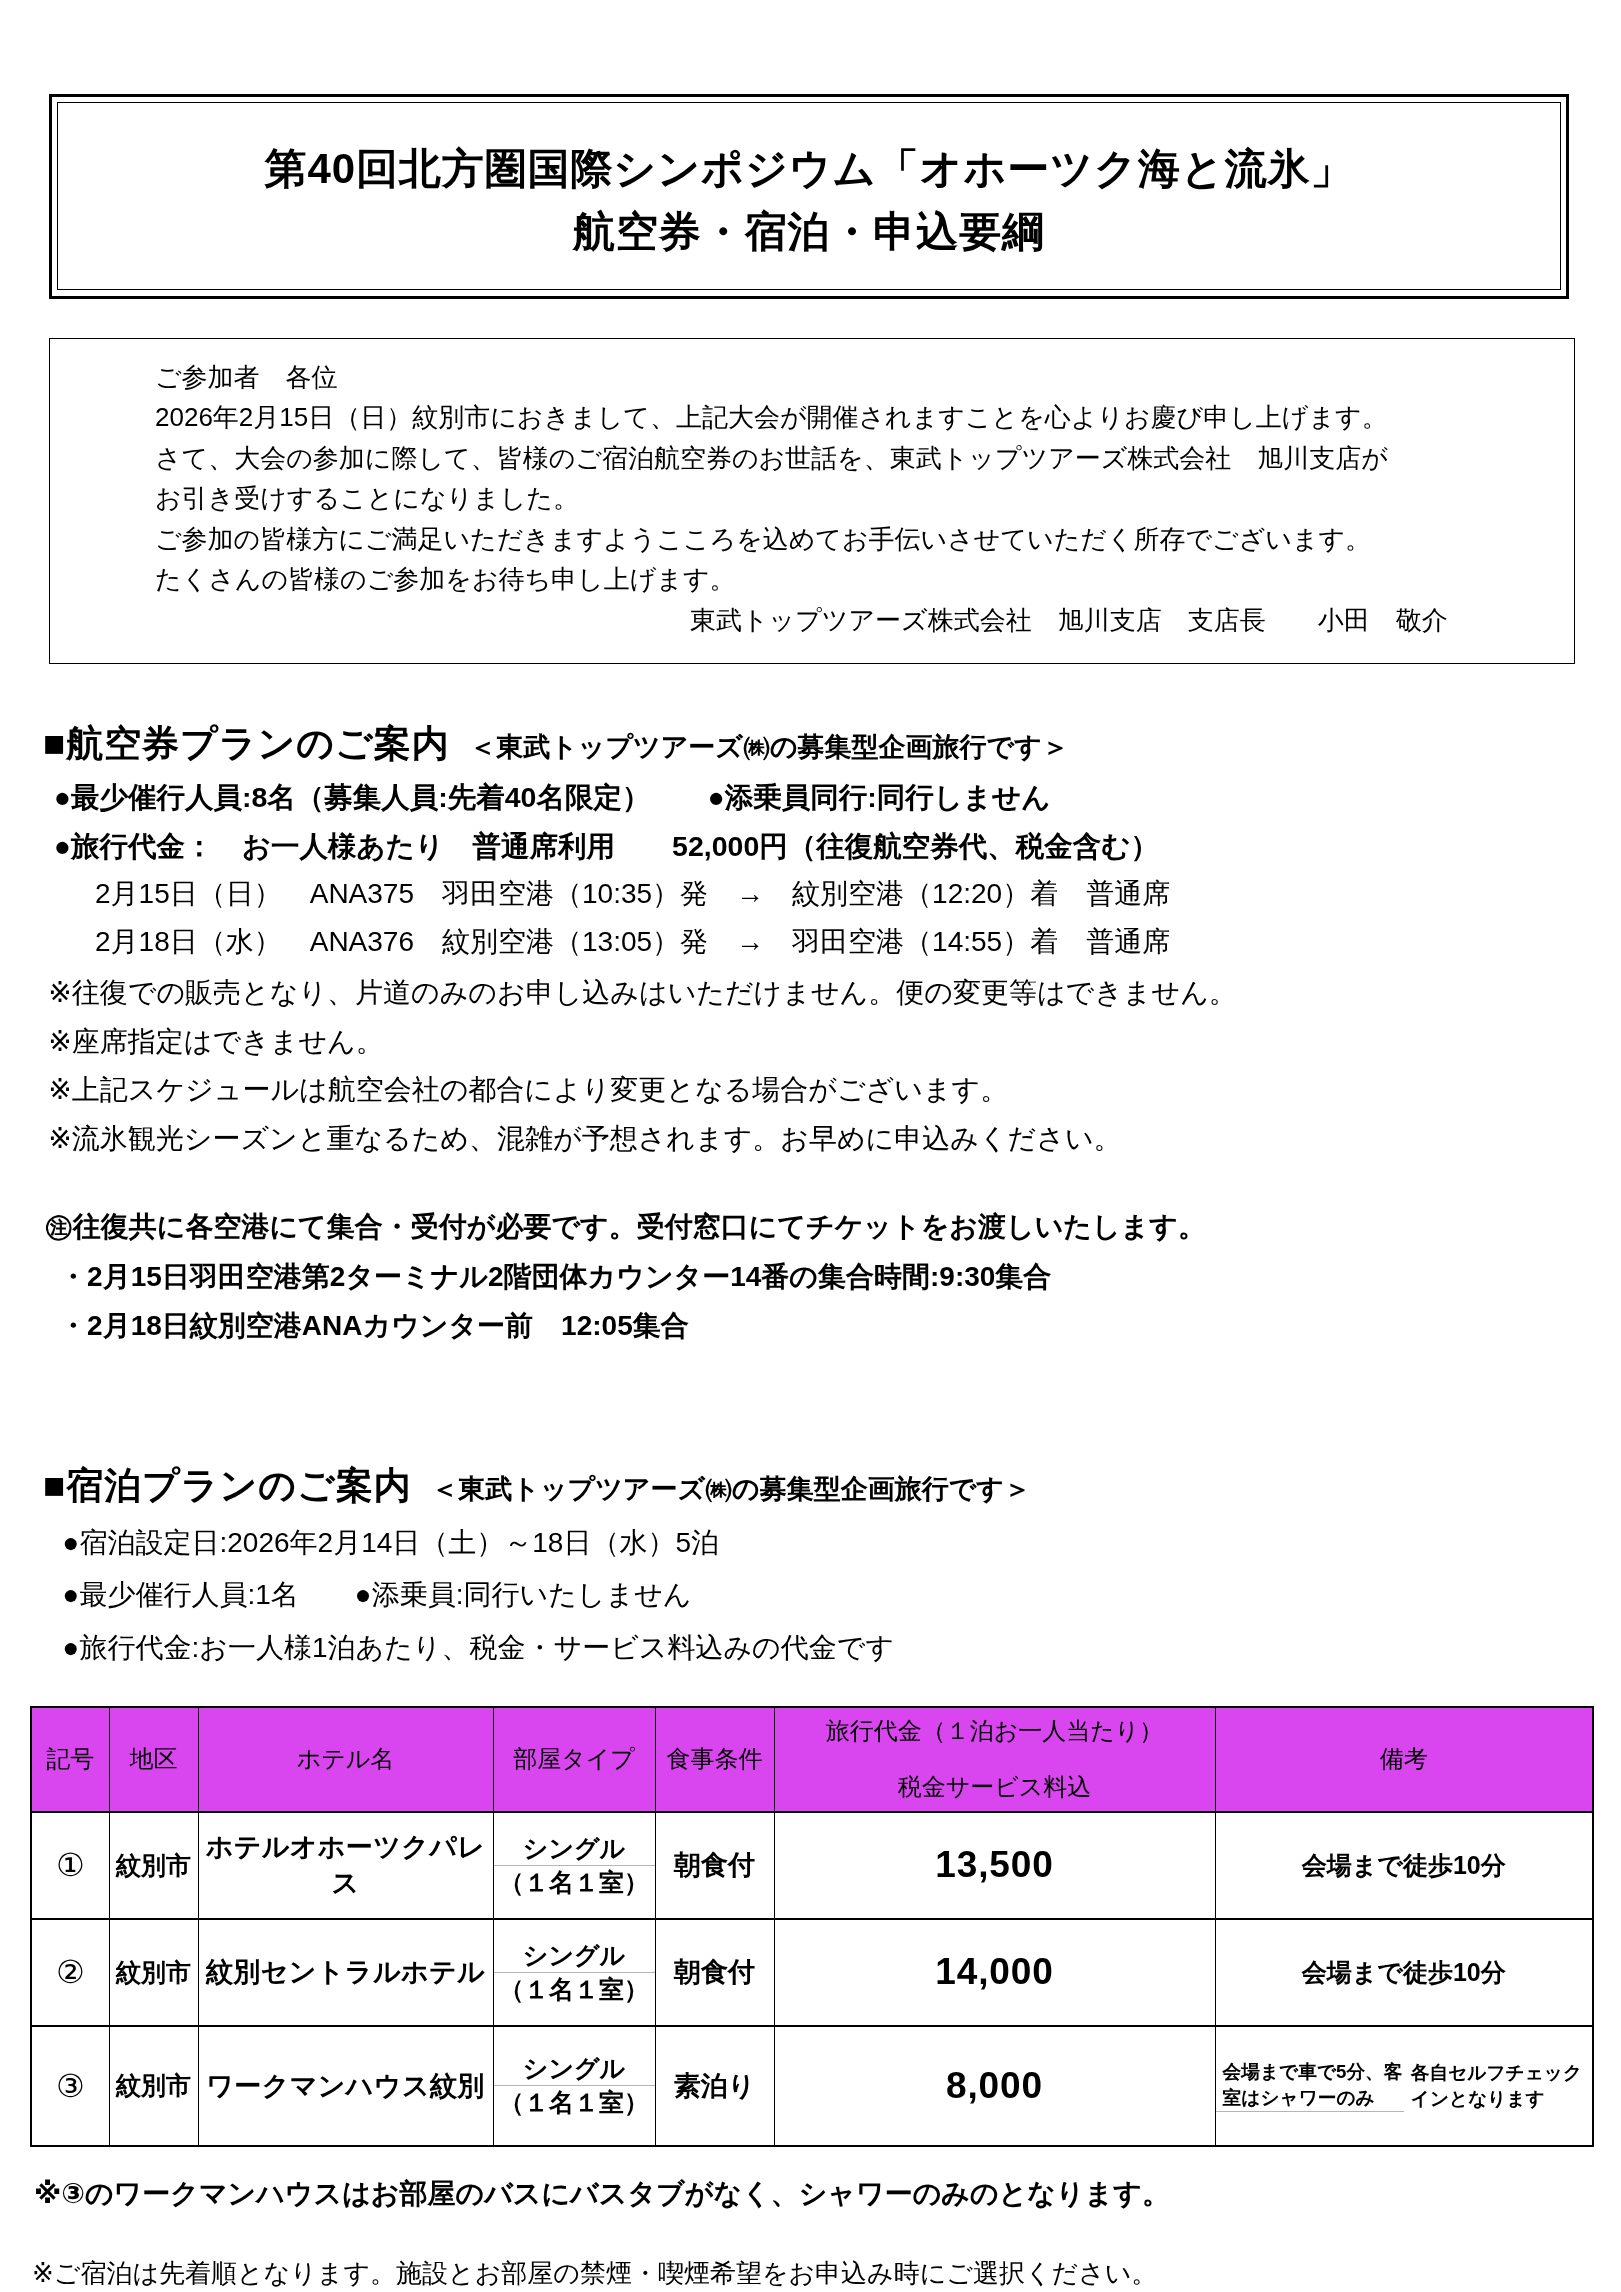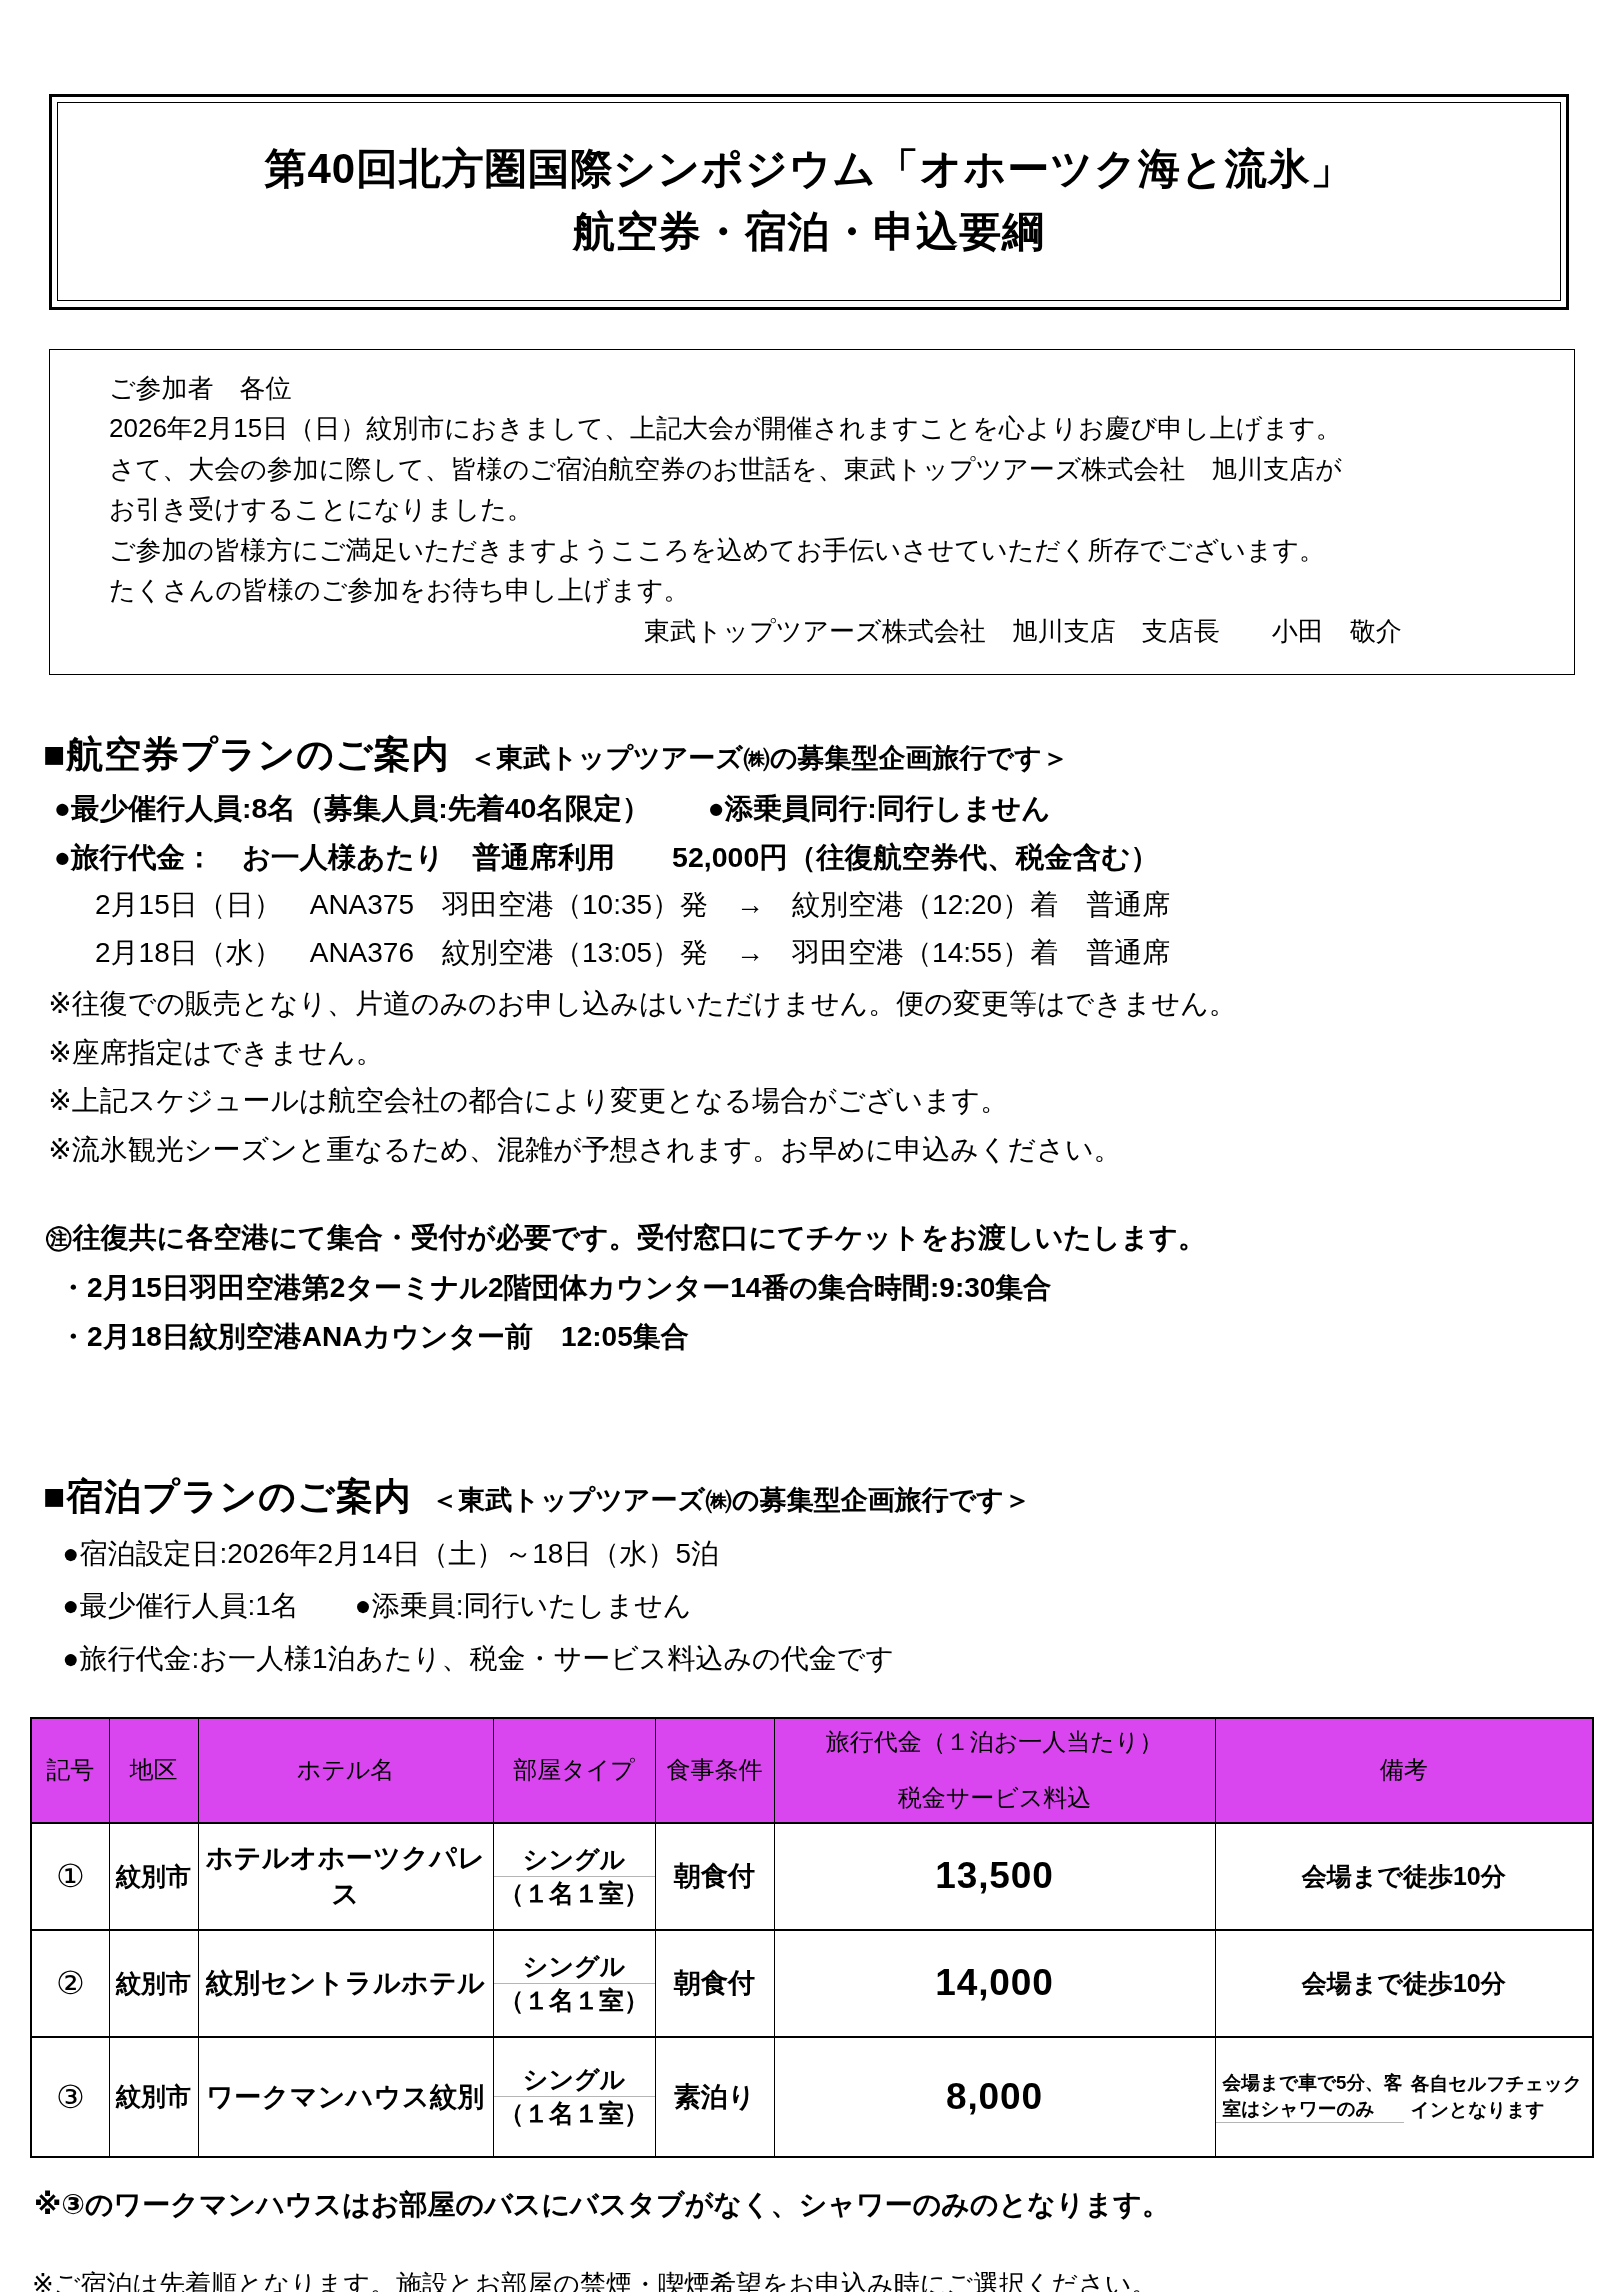--- a/index.html
+++ b/index.html
@@ -15,30 +15,30 @@
   
   .title-box-outer {
     margin:94px 0 0 49px;
     width:1520px;
     border:3.6px solid #000;
     padding:5.3px;
   }
   .title-box-inner {
     border:1.8px solid #000;
     text-align:center;
-    padding:34px 9px 37px 9px;
+    padding:34px 9px 26px 9px;
   }
   .title-line { font-size:42px; font-weight:bold; line-height:1.5; letter-spacing:0.9px; }
 
   
   .greeting-box {
     margin:39px 0 0 49px;
     width:1526px;
     border:1.8px solid #000;
-    padding:18px 27px 23px 59px;
+    padding:18px 27px 23px 105px;
     font-size:26px;
     line-height:1.56;
   }
   .greeting-line { font-weight:normal; }
   .greeting-signature { padding-left:535px; }
 
   
   .section { margin-left:43px; }
   .flight-section { margin-top:55px; }
   .section-heading-row { display:flex; align-items:baseline; }

